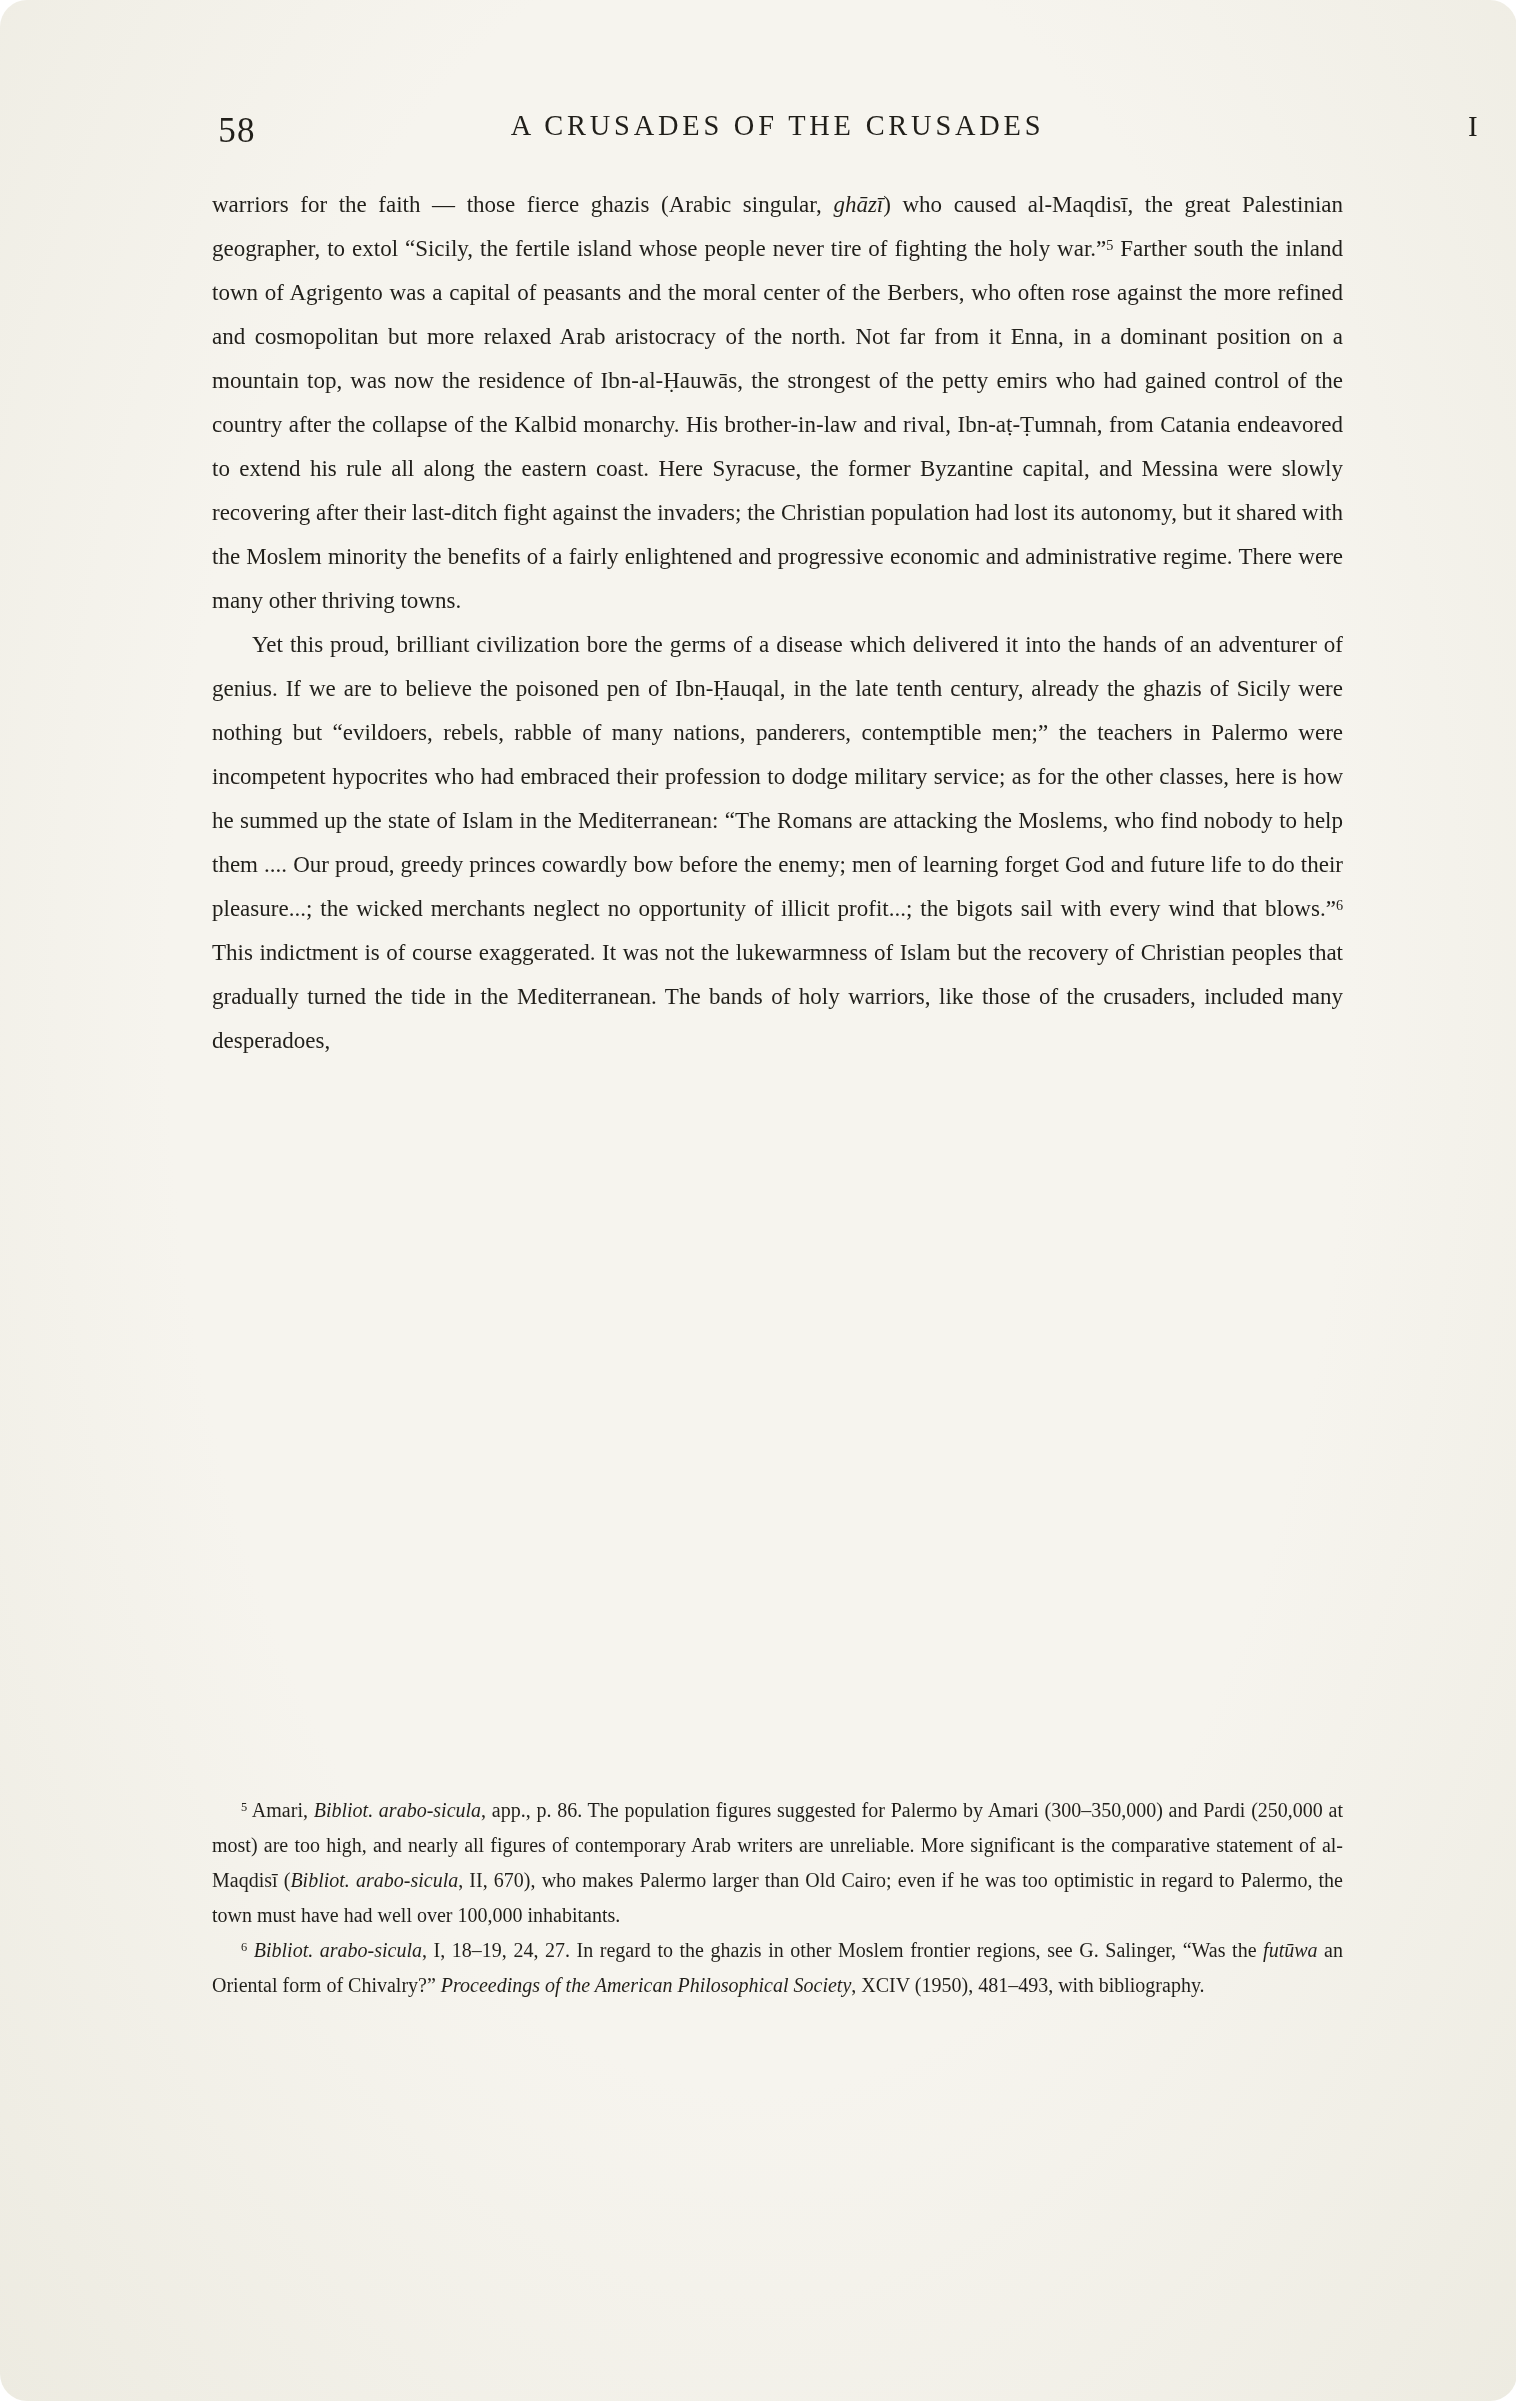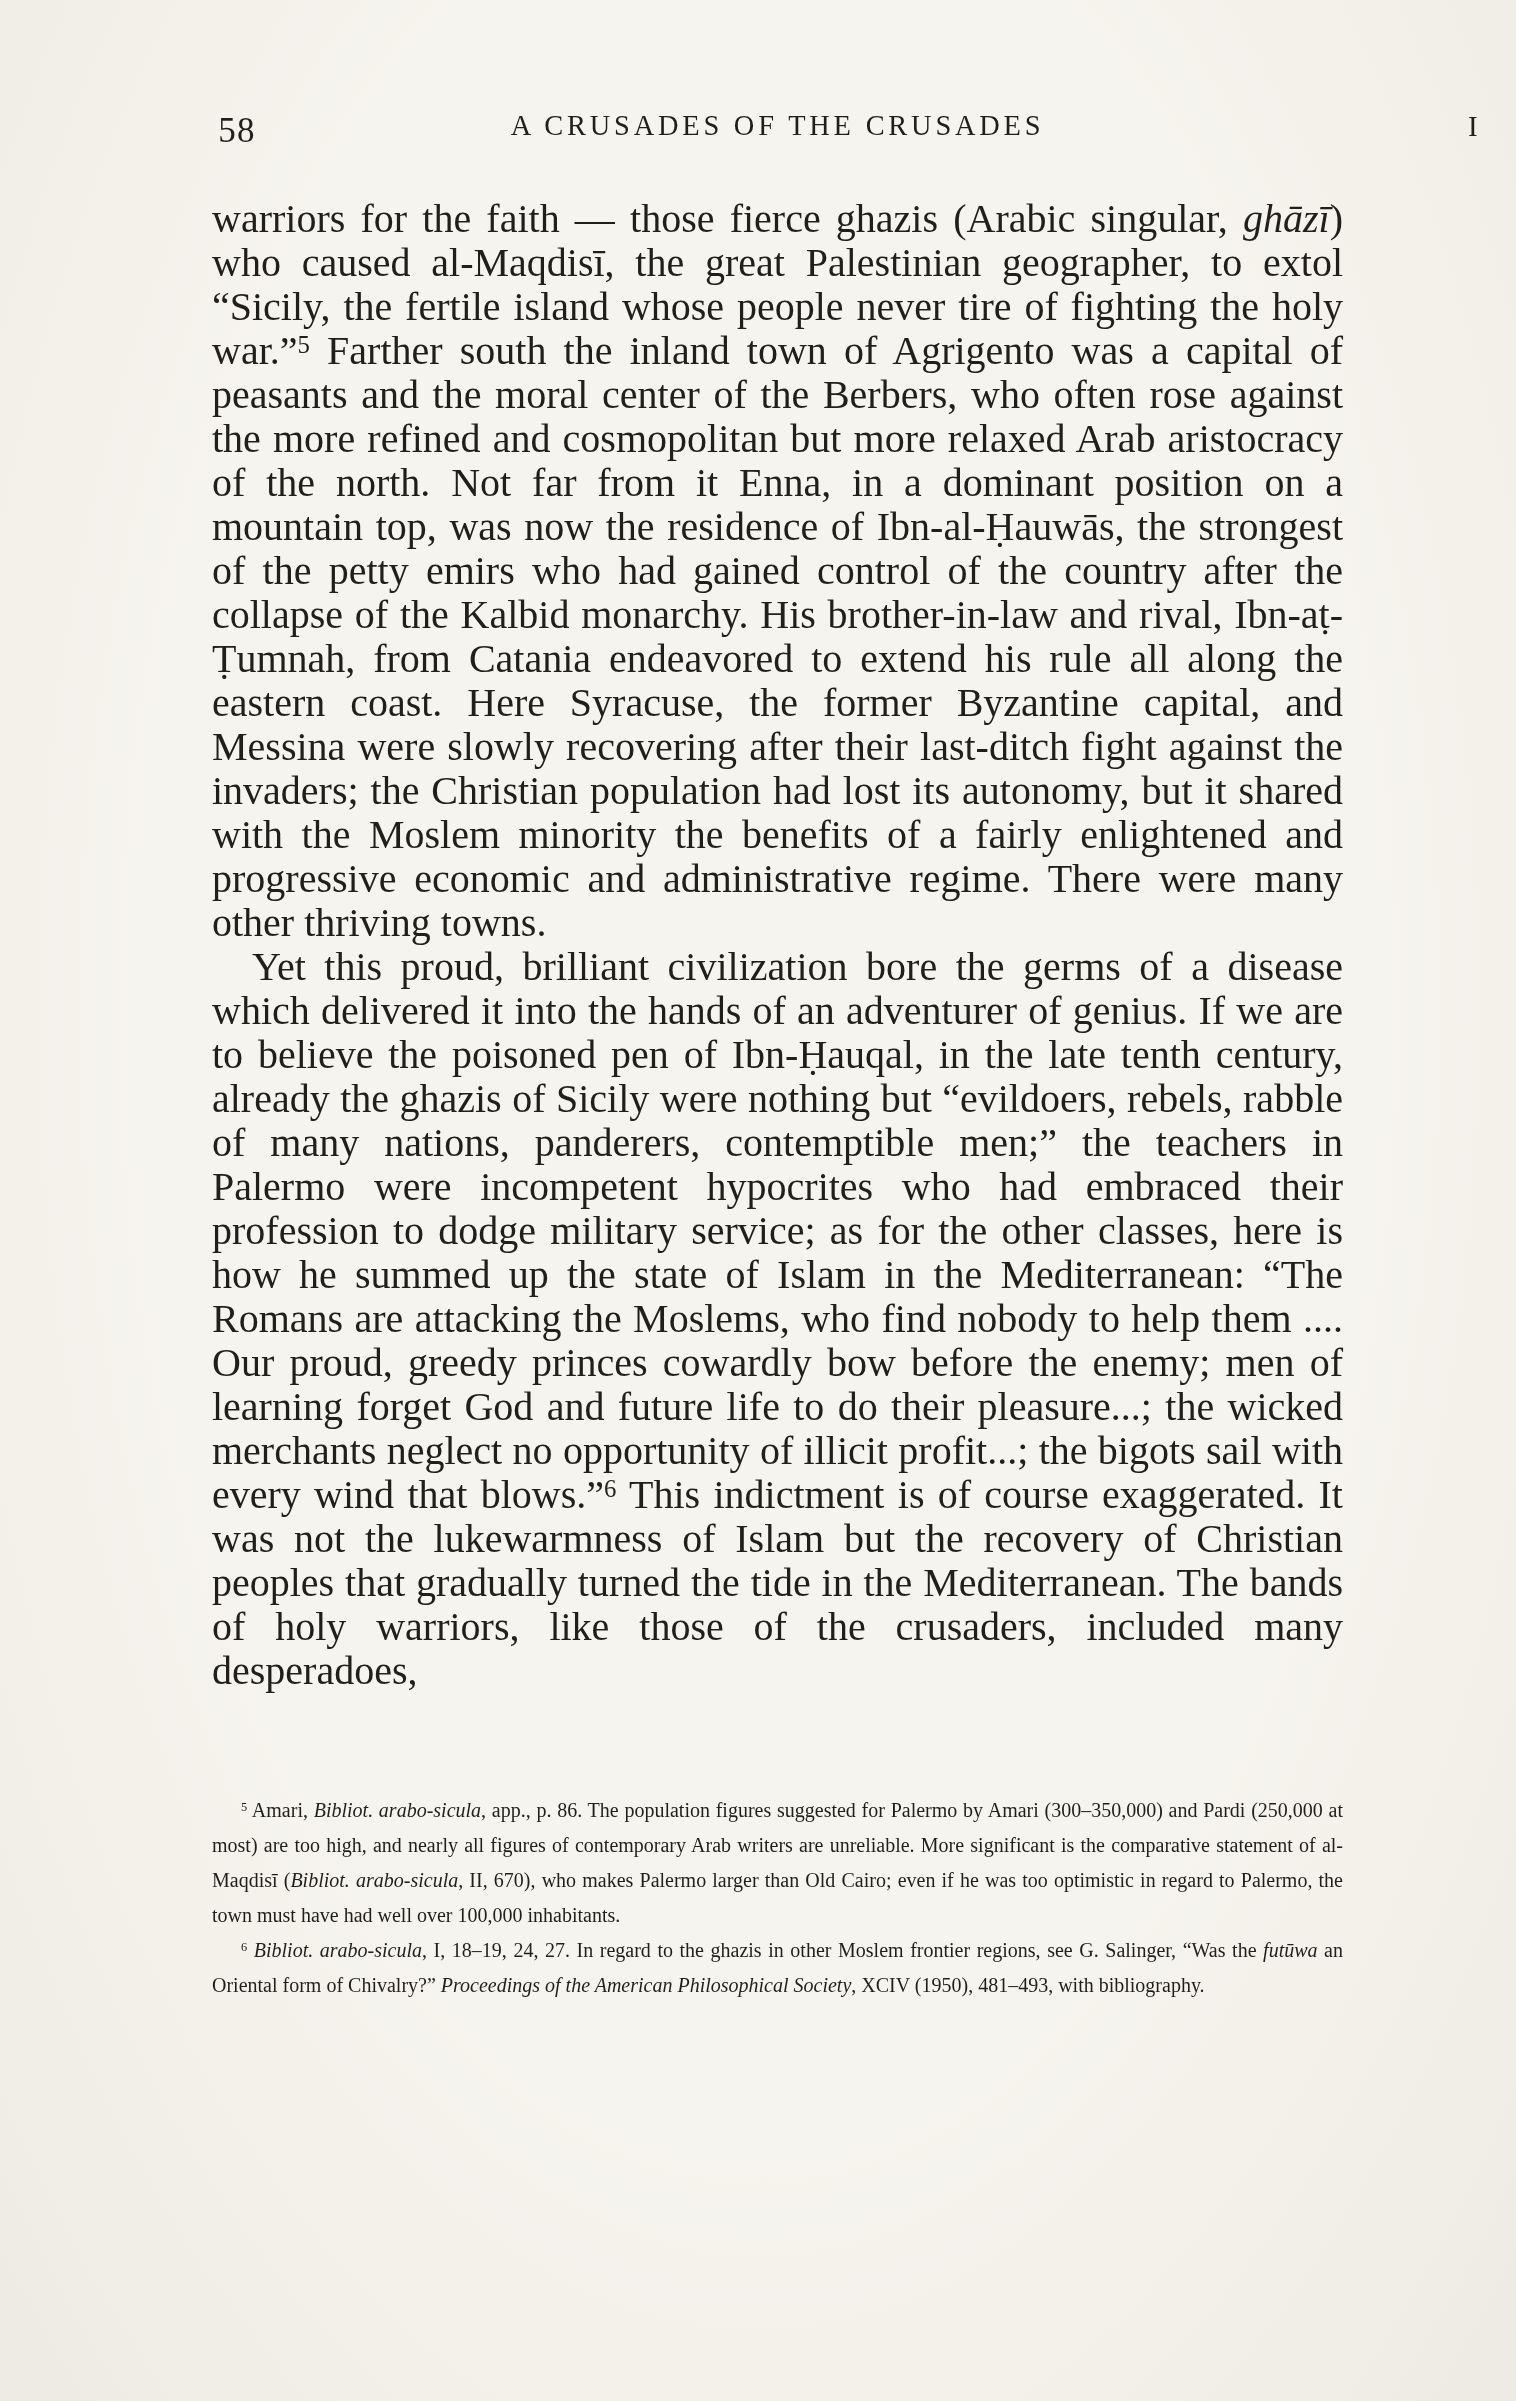--- a/index.html
+++ b/index.html
@@ -14,20 +14,21 @@
   .page {
     position: relative;
     width: 1517px;
     height: 2401px;
     background: radial-gradient(ellipse at 50% 42%,
       var(--paper, #f6f4ee) 0%,
       var(--paper, #f6f4ee) 55%,
       var(--paper-edge, #eeece3) 100%);
     color: var(--ink, #201e1a);
     overflow: hidden;
+    border-radius: 27px;
   }
 
   
   .running-header {
     position: absolute;
     top: 106px;
     left: 212px;
     width: 1131px;
     height: 51px;
   }
@@ -51,24 +52,24 @@
   .volume {
     position: absolute;
     left: 1256px;
     top: 3.8px;
     font-size: 29px;
   }
 
   
   .body-text {
     position: absolute;
-    top: 197px;
+    top: 183px;
     left: 212px;
     width: 1131px;
-    font-size: 40px;
+    font-size: 23px;
     line-height: 44px;
     text-align: justify;
   }
   .body-text p.para {
     margin: 0;
     padding: 0;
   }
   .body-text p.para.indent {
     text-indent: 40px;
   }

